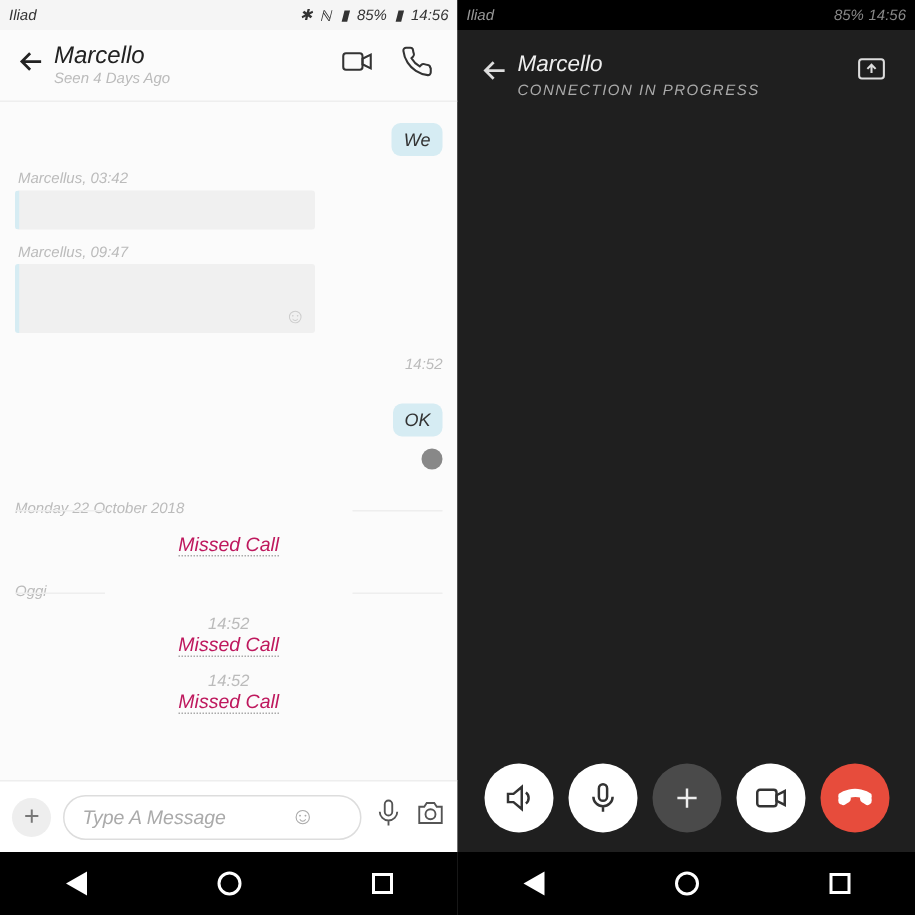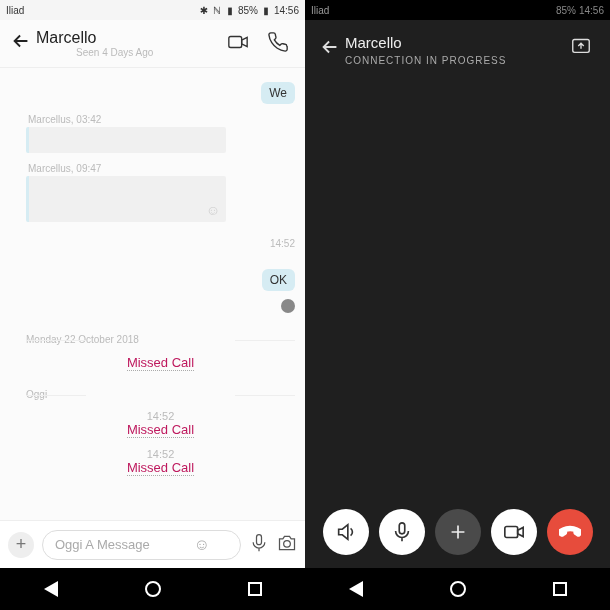--- a/index.html
+++ b/index.html
@@ -1,38 +1,38 @@
 <!DOCTYPE html>
 <html><head>
 <meta charset="utf-8">
 <style>
 * { margin: 0; padding: 0; box-sizing: border-box; }
 body { width: 610px; height: 610px; font-family: -apple-system, Helvetica, Arial, sans-serif; display: flex; background: #000; overflow: hidden; }
-.pane { width: 305px; height: 610px; position: relative; display: flex; flex-direction: column; }
+.pane { width: 305px; height: 610px; position: relative; display: flex; flex-direction: column; font-style: italic; }
 
 
 .pane.left { background: #fbfbfb; }
 .statusbar { height: 20px; font-size: 10px; display: flex; align-items: center; padding: 0 6px; }
 .statusbar.light { background: #f5f5f5; color: #333; }
 .statusbar.dark { background: #000; color: #999; }
 .sb-left { flex: 0 0 auto; display: flex; gap: 2px; align-items: center; }
 .sb-right { flex: 0 0 auto; display: flex; gap: 3px; align-items: center; }
 .sb-spacer { flex: 1; }
 .sb-icon { width: 10px; display: inline-block; text-align: center; }
 .sb-dark-right { color: #888; }
 
 .chat-header { height: 48px; border-bottom: 1px solid #eee; display: flex; align-items: center; padding: 0 10px 0 6px; }
 .back { width: 30px; text-align: center; font-size: 20px; color: #222; }
 .title-block { flex: 1; }
 .title { font-size: 16px; color: #222; font-weight: 500; }
-.subtitle { font-size: 10px; color: #bbb; margin-left: 40px; }
+.subtitle { font-size: 10px; color: #bbb; }
 .hicons { display: flex; gap: 18px; padding-right: 6px; }
 .hicon svg { width: 22px; height: 22px; stroke: #333; fill: none; stroke-width: 1.5; }
 
-.messages { flex: 1; overflow: hidden; padding: 8px 10px 0 26px; font-size: 12px; color: #666; }
+.messages { flex: 1; overflow: hidden; padding: 8px 10px 0 10px; font-size: 12px; color: #666; }
 .bubble-out { background: #d6ecf3; border-radius: 6px; padding: 4px 8px; font-size: 12px; color: #333; display: inline-block; }
 .row-out { text-align: right; margin: 6px 0; }
 .meta { font-size: 10px; color: #bbb; margin: 10px 0 2px 2px; }
 .bubble-in { background: #f0f0f0; border-left: 3px solid #d6ecf3; border-radius: 2px; width: 200px; height: 26px; }
 .bubble-in.big { height: 46px; position: relative; }
 .smiley { position: absolute; right: 6px; bottom: 4px; color: #ccc; font-size: 14px; }
 .time-right { text-align: right; font-size: 10px; color: #bbb; margin-top: 16px; }
 .ok { margin-top: 20px; }
 .avatar-tiny { width: 14px; height: 14px; border-radius: 50%; background: #888; display: inline-block; margin-top: 2px; }
 
@@ -146,21 +146,21 @@
     </div>
     <div class="call-entry">
       <div class="call-time">14:52</div>
       <span class="call-label">Missed Call</span>
     </div>
   </div>
 
   <div class="composer">
     <div class="cbtn">+</div>
     <div class="cinput">
-      <span class="ph">Oggi A Message</span>
+      <span class="ph">Type A Message</span>
       <span class="emoji">☺</span>
     </div>
     <span class="cicon">
       <svg viewBox="0 0 24 24">
           <rect x="9" y="2" width="6" height="12" rx="3"></rect>
           <path d="M5 11a7 7 0 0 0 14 0M12 18v4"></path>
         </svg>
     </span>
     <span class="cicon">
       <svg viewBox="0 0 24 24">

